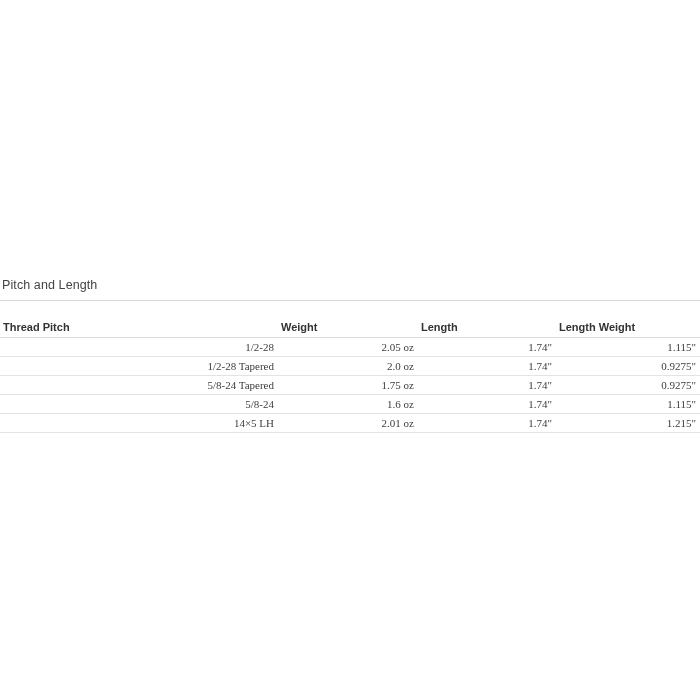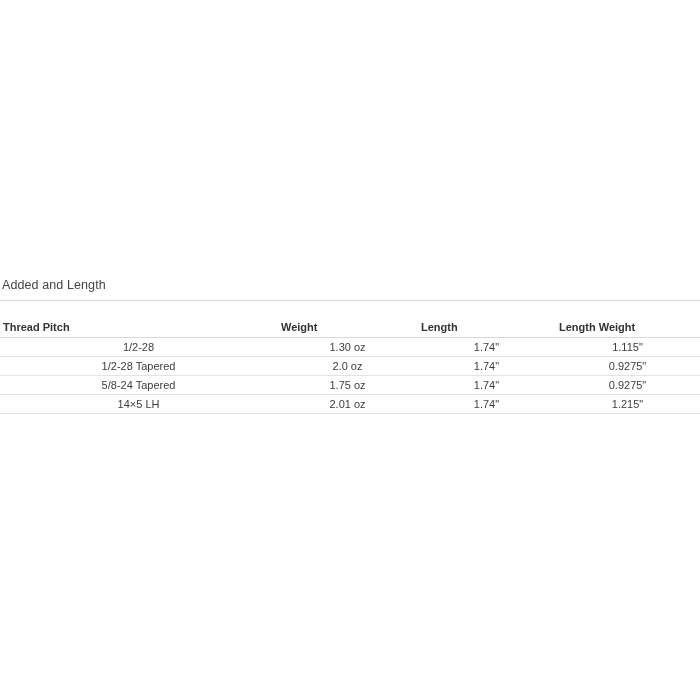--- a/index.html
+++ b/index.html
@@ -48,75 +48,82 @@
     text-align: left;
     font-weight: bold;
     font-size: 11px;
     color: #333333;
     padding: 20px 4px 4px 3px;
     border-top: 1px solid #d9d9d9;
     border-bottom: 1px solid #d9d9d9;
     white-space: nowrap;
   }
   table.spec-table td {
-    text-align: center;
+    text-align: right;
     font-size: 11px;
     color: #3d3d3d;
     padding: 3px 4px 3px 3px;
     border-bottom: 1px solid #e3e3e3;
     white-space: nowrap;
+    font-family: Liberation Serif, serif;
   }
   table.spec-table tr.row-last td {
     border-bottom: 1px solid #d9d9d9;
   }
 </style>
 </head>
 <body>
 
 <div class="page">
 
   <div class="section">
 
-    <div class="section-title">Added and Length</div>
+    <div class="section-title">Pitch and Length</div>
 
     <table class="spec-table">
       <colgroup>
         <col class="c1">
           <col class="c2">
           <col class="c3">
           <col class="c4">
       </colgroup>
       <thead>
         <tr>
           <th>Thread Pitch</th>
           <th>Weight</th>
           <th>Length</th>
           <th>Length Weight</th>
         </tr>
       </thead>
       <tbody>
         <tr>
           <td>1/2-28</td>
-          <td>1.30 oz</td>
+          <td>2.05 oz</td>
           <td>1.74"</td>
           <td>1.115"</td>
         </tr>
         <tr>
           <td>1/2-28 Tapered</td>
           <td>2.0 oz</td>
           <td>1.74"</td>
           <td>0.9275"</td>
         </tr>
         <tr>
           <td>5/8-24 Tapered</td>
           <td>1.75 oz</td>
           <td>1.74"</td>
           <td>0.9275"</td>
         </tr>
         <tr>
+          <td>5/8-24</td>
+          <td>1.6 oz</td>
+          <td>1.74"</td>
+          <td>1.115"</td>
+        </tr>
+        <tr>
           <td>14×5 LH</td>
           <td>2.01 oz</td>
           <td>1.74"</td>
           <td>1.215"</td>
         </tr>
       </tbody>
     </table>
 
   </div>
 </div>

